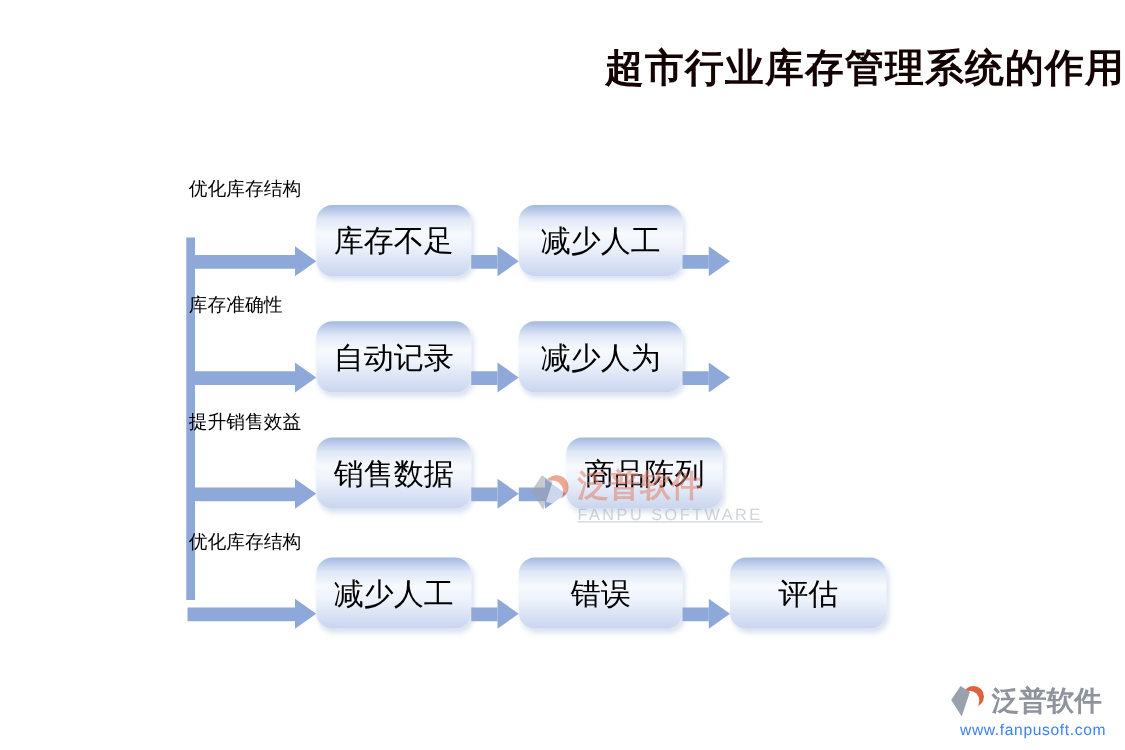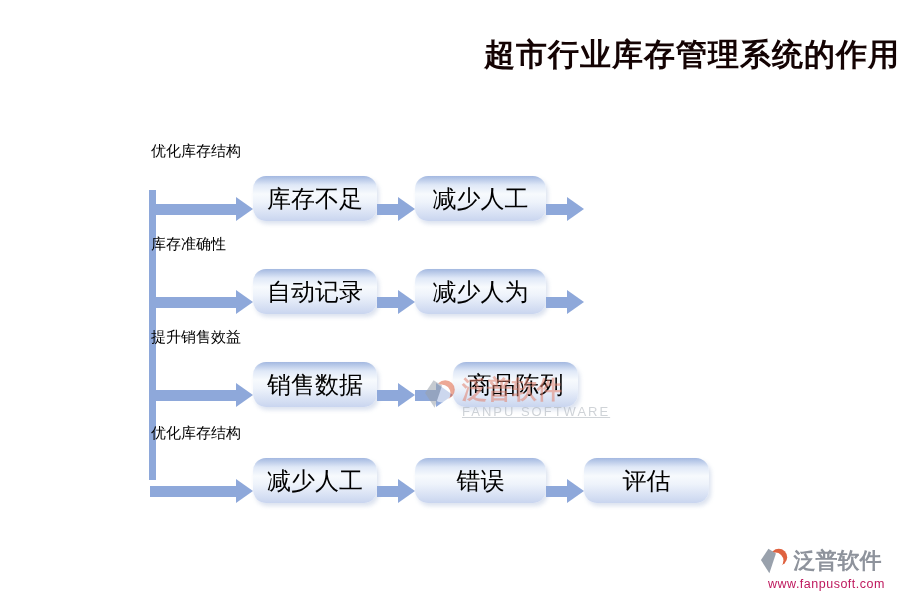--- a/index.html
+++ b/index.html
@@ -10,34 +10,34 @@
          letter-spacing:1px;}
   .vline{position:absolute;left:149px;top:190px;width:7px;height:290px;background:#8ea8da;}
   .row{position:absolute;left:150px;height:57px;display:flex;align-items:flex-end;}
   .row-label{position:absolute;top:-22px;left:1px;font-size:15px;color:#000;white-space:nowrap;}
   .arrow{display:flex;align-items:center;}
   .arrow .shaft{flex:1;height:11px;background:#8ea8da;}
   .arrow .head{width:0;height:0;border-top:12px solid transparent;border-bottom:12px solid transparent;
                border-left:17px solid #8ea8da;}
   .arrow.lead{width:103px;}
   .arrow.mid{width:38px;}
-  .node{height:45px;border-radius:13px;display:flex;align-items:center;justify-content:center;
+  .node{height:57px;border-radius:13px;display:flex;align-items:center;justify-content:center;
         font-family:"DejaVu Serif",serif;font-size:24px;color:#000;
         background:linear-gradient(180deg,#a3b8e0 0%,#dfe8f7 20%,#f7fafd 40%,#eef3fb 58%,#c9d5ef 100%);
         box-shadow:2px 3px 4px rgba(175,190,220,.45);}
   .n1{width:124px;}.n2{width:131px;}.n3{width:125px;}
   .wm-center{position:absolute;left:424px;top:377px;display:flex;align-items:flex-start;gap:4px;
              opacity:.55;z-index:5;}
   .wm-center .wm-brand{display:block;font-size:25px;font-weight:bold;color:#e2826e;line-height:1;}
   .wm-center .wm-sub{display:block;font-size:13px;color:#a9b0b8;letter-spacing:2px;margin-top:2px;text-decoration:underline;}
   .footer-brand{position:absolute;left:757px;top:546px;display:flex;flex-direction:column;
                 align-items:center;}
   .fb-top{display:flex;align-items:center;gap:3px;}
   .fb-name{font-size:22px;font-weight:bold;color:#8e939c;line-height:1.1;}
-  .fb-url{font-size:12.5px;color:#be185d;margin-top:1px;letter-spacing:.5px;margin-left:11px;}
+  .fb-url{font-size:12.5px;color:#3b82f6;margin-top:1px;letter-spacing:.5px;margin-left:11px;}
   .logo-icon{display:inline-block;}
 </style>
 </head>
 <body>
 
 <div class="canvas">
 
   <h1 class="title">超市行业库存管理系统的作用</h1>
 
   <div class="vline"></div>

